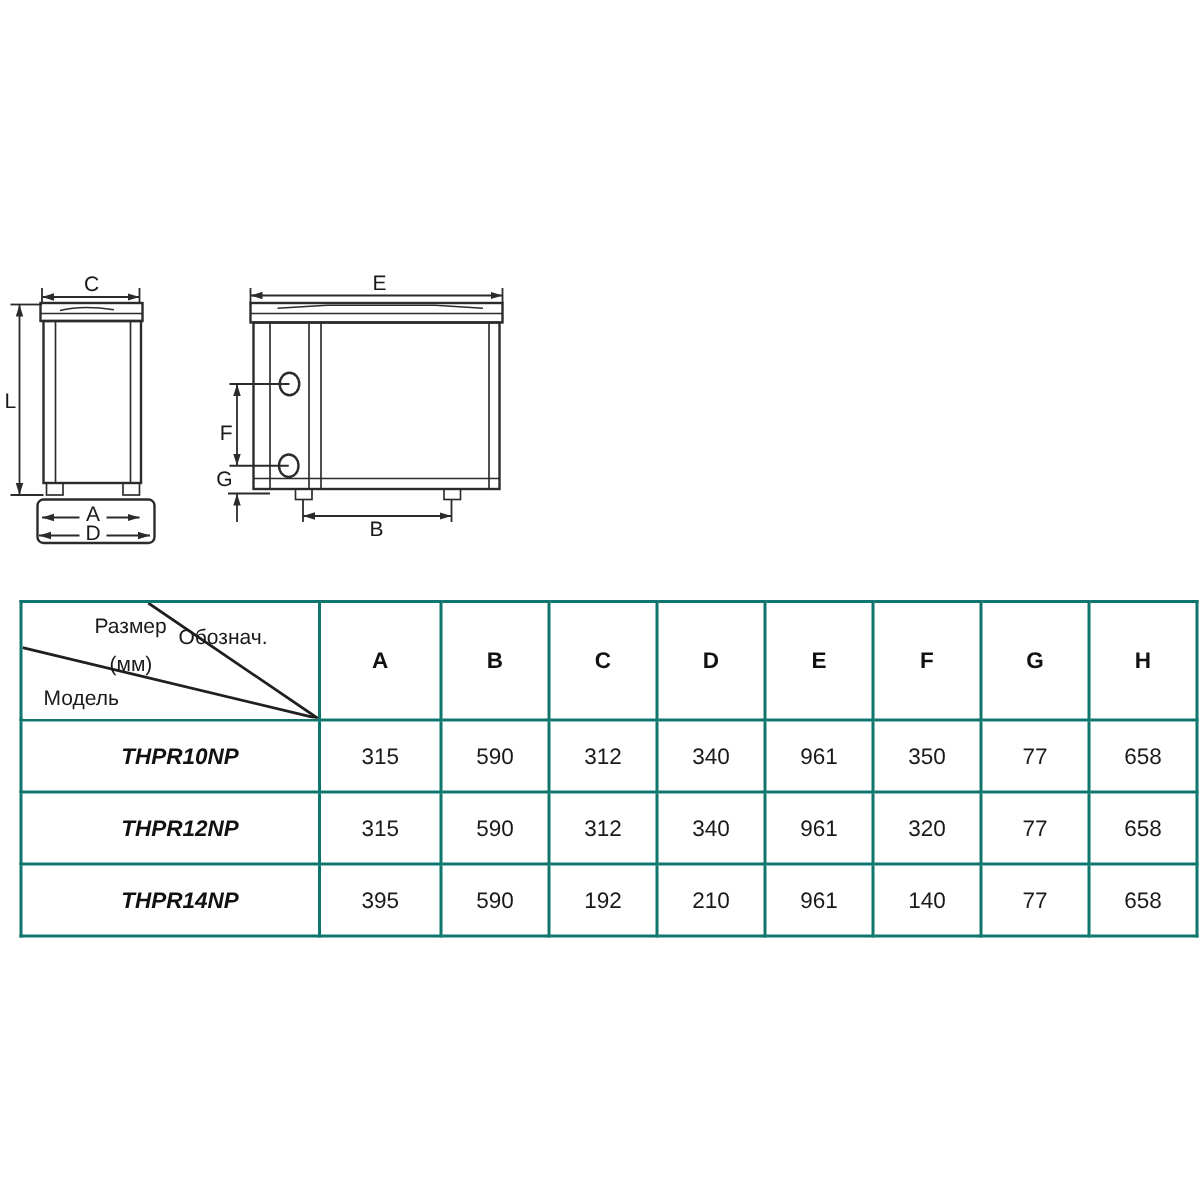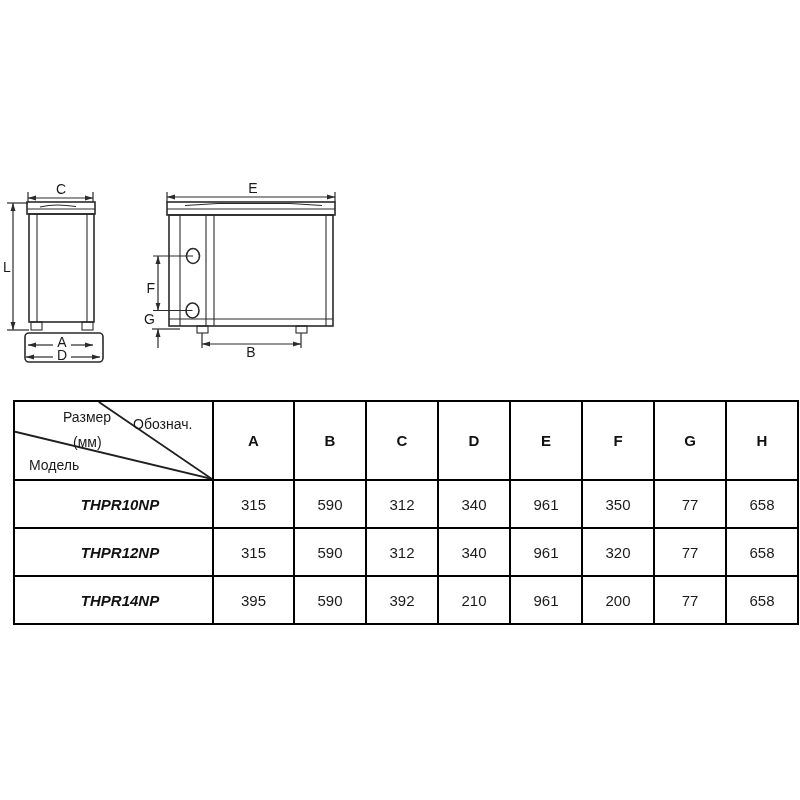--- a/index.html
+++ b/index.html
@@ -13,36 +13,36 @@
   svg.drawing .thin{stroke:#2b2b2b;stroke-width:1.1;fill:none;}
   svg.drawing .dim{stroke:#2b2b2b;stroke-width:1.2;fill:none;}
   svg.drawing text{font-family:"Liberation Sans",sans-serif;font-size:14px;fill:#1a1a1a;}
   
   table.dims{
     position:absolute;left:13px;top:400px;width:784px;
     border-collapse:collapse;table-layout:fixed;
     font-family:"Liberation Sans",sans-serif;
   }
   table.dims th,table.dims td{
-    border:2px solid #000000;box-sizing:border-box;
+    border:2px solid #0f766e;box-sizing:border-box;
     text-align:center;vertical-align:middle;background:#ffffff;
   }
   table.dims thead tr{height:79px;}
   table.dims tbody tr{height:48px;}
   th.colhead{font-size:15px;font-weight:bold;color:#111;}
   td.val{font-size:15px;font-weight:normal;color:#1a1a1a;}
   th.model{font-size:15px;font-weight:bold;text-align:left;padding-left:14px;color:#111;font-style:italic;}
   th.corner{position:relative;padding:0;}
   th.corner svg{position:absolute;left:0;top:0;width:100%;height:100%;}
   th.corner .clbl{
     position:absolute;font-size:14px;font-weight:normal;color:#1a1a1a;white-space:nowrap;
   }
   .lbl-size{left:48px;top:7px;}
   .lbl-unit{left:58px;top:32px;}
-  .lbl-desig{left:118px;top:14px;}
+  .lbl-desig{left:104px;top:14px;}
   .lbl-model{left:14px;top:55px;}
 </style>
 </head>
 <body>
 
 <div class="screen">
 
   <svg class="drawing" viewBox="0 0 800 800">
     <defs>
       <marker id="arr" viewBox="0 0 8 6" refX="8" refY="3" markerWidth="8" markerHeight="6" markerUnits="userSpaceOnUse" orient="auto-start-reverse">
@@ -178,23 +178,23 @@
         <td class="val">340</td>
         <td class="val">961</td>
         <td class="val">320</td>
         <td class="val">77</td>
         <td class="val">658</td>
       </tr>
       <tr>
         <th class="model">THPR14NP</th>
         <td class="val">395</td>
         <td class="val">590</td>
-        <td class="val">392</td>
+        <td class="val">192</td>
         <td class="val">210</td>
         <td class="val">961</td>
-        <td class="val">200</td>
+        <td class="val">140</td>
         <td class="val">77</td>
         <td class="val">658</td>
       </tr>
     </tbody>
   </table>
 
 </div>
 
 </body></html>

